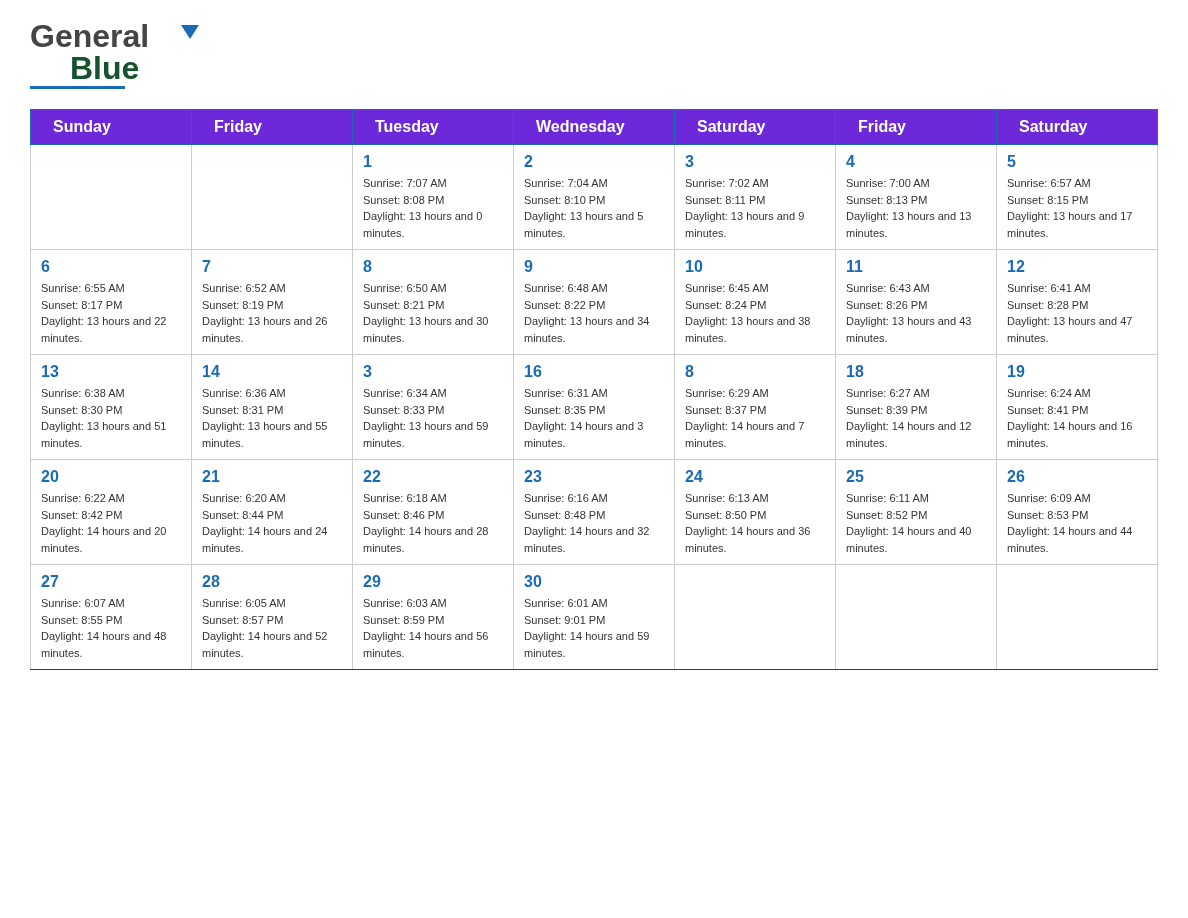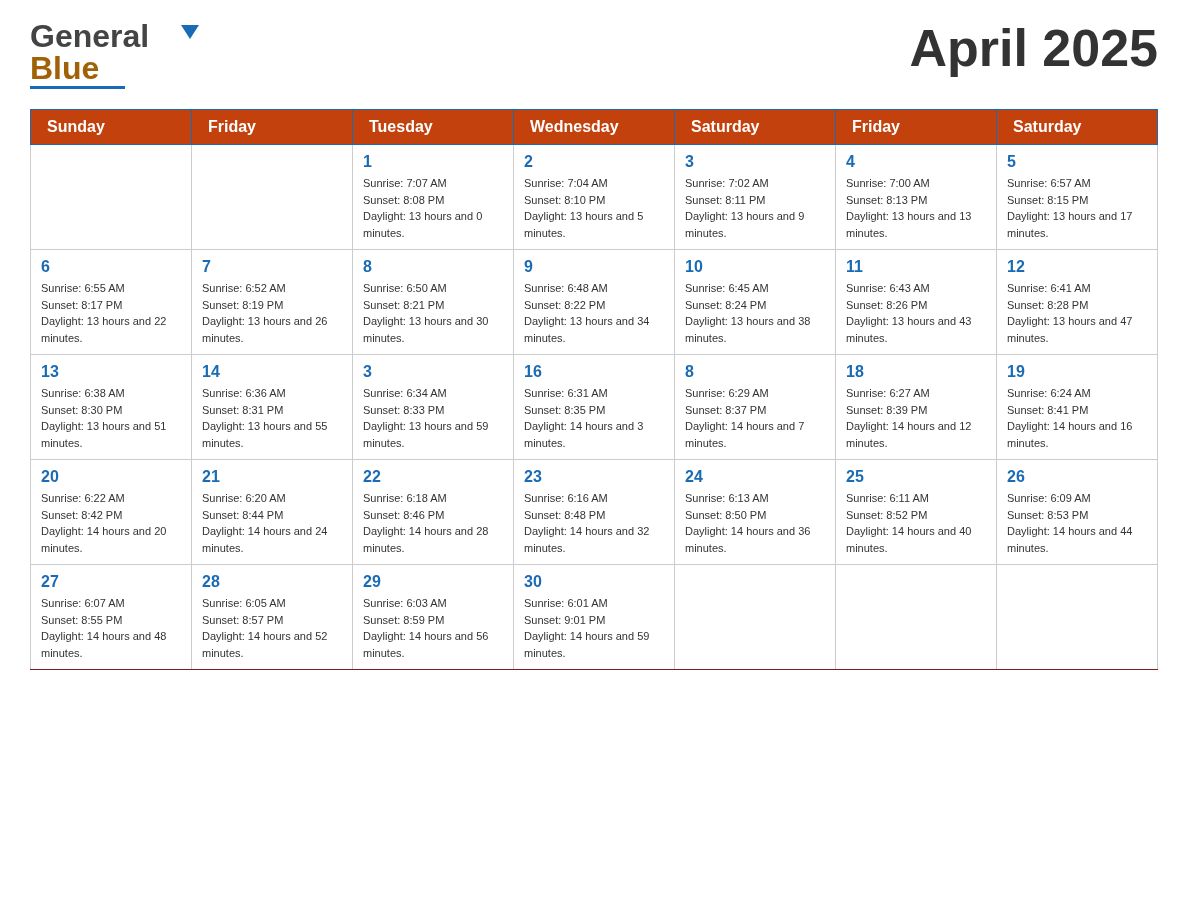--- a/index.html
+++ b/index.html
@@ -28,25 +28,25 @@
     .location {
       font-size: 22px;
       color: #333;
       margin-top: 4px;
     }
     .calendar {
       width: 100%;
       border-collapse: collapse;
     }
     .calendar thead tr th {
-      background: #c2410c;
+      background: #6d28d9;
       color: #fff;
       font-size: 16px;
       font-weight: bold;
-      padding: 8px 16px;
+      padding: 8px 22px;
       text-align: left;
       border: 1px solid #1a6bb5;
     }
     .calendar tbody tr td {
       vertical-align: top;
       padding: 8px 10px;
       border: 1px solid #ccc;
       font-size: 13px;
       color: #333;
       width: calc(100% / 7);
@@ -98,26 +98,25 @@
   <div class="logo-container">
     <div class="logo-row1">
       <span style="font-size:32px;font-weight:bold;color:#444;line-height:1;">General</span>
       <span style="display:inline-block;margin-left:4px;margin-bottom:2px;">
         <svg width="18" height="22" viewBox="0 0 18 22">
           <polygon points="0,0 18,0 9,14" fill="#1a6bb5"></polygon>
         </svg>
       </span>
     </div>
     <div style="display:flex;align-items:center;">
-      <span style="font-size:32px;font-weight:bold;color:#a16207;line-height:1;">Blue</span>
+      <span style="font-size:32px;font-weight:bold;color:#14532d;line-height:1;margin-left:40px;">Blue</span>
     </div>
     <div class="logo-underline"></div>
   </div>
   <div class="title-block">
-    <div class="month-year">April 2025</div>
   </div>
 </div>
 
 <table class="calendar">
   <thead>
     <tr>
     <th>Sunday</th>
         <th>Friday</th>
         <th>Tuesday</th>
         <th>Wednesday</th>

